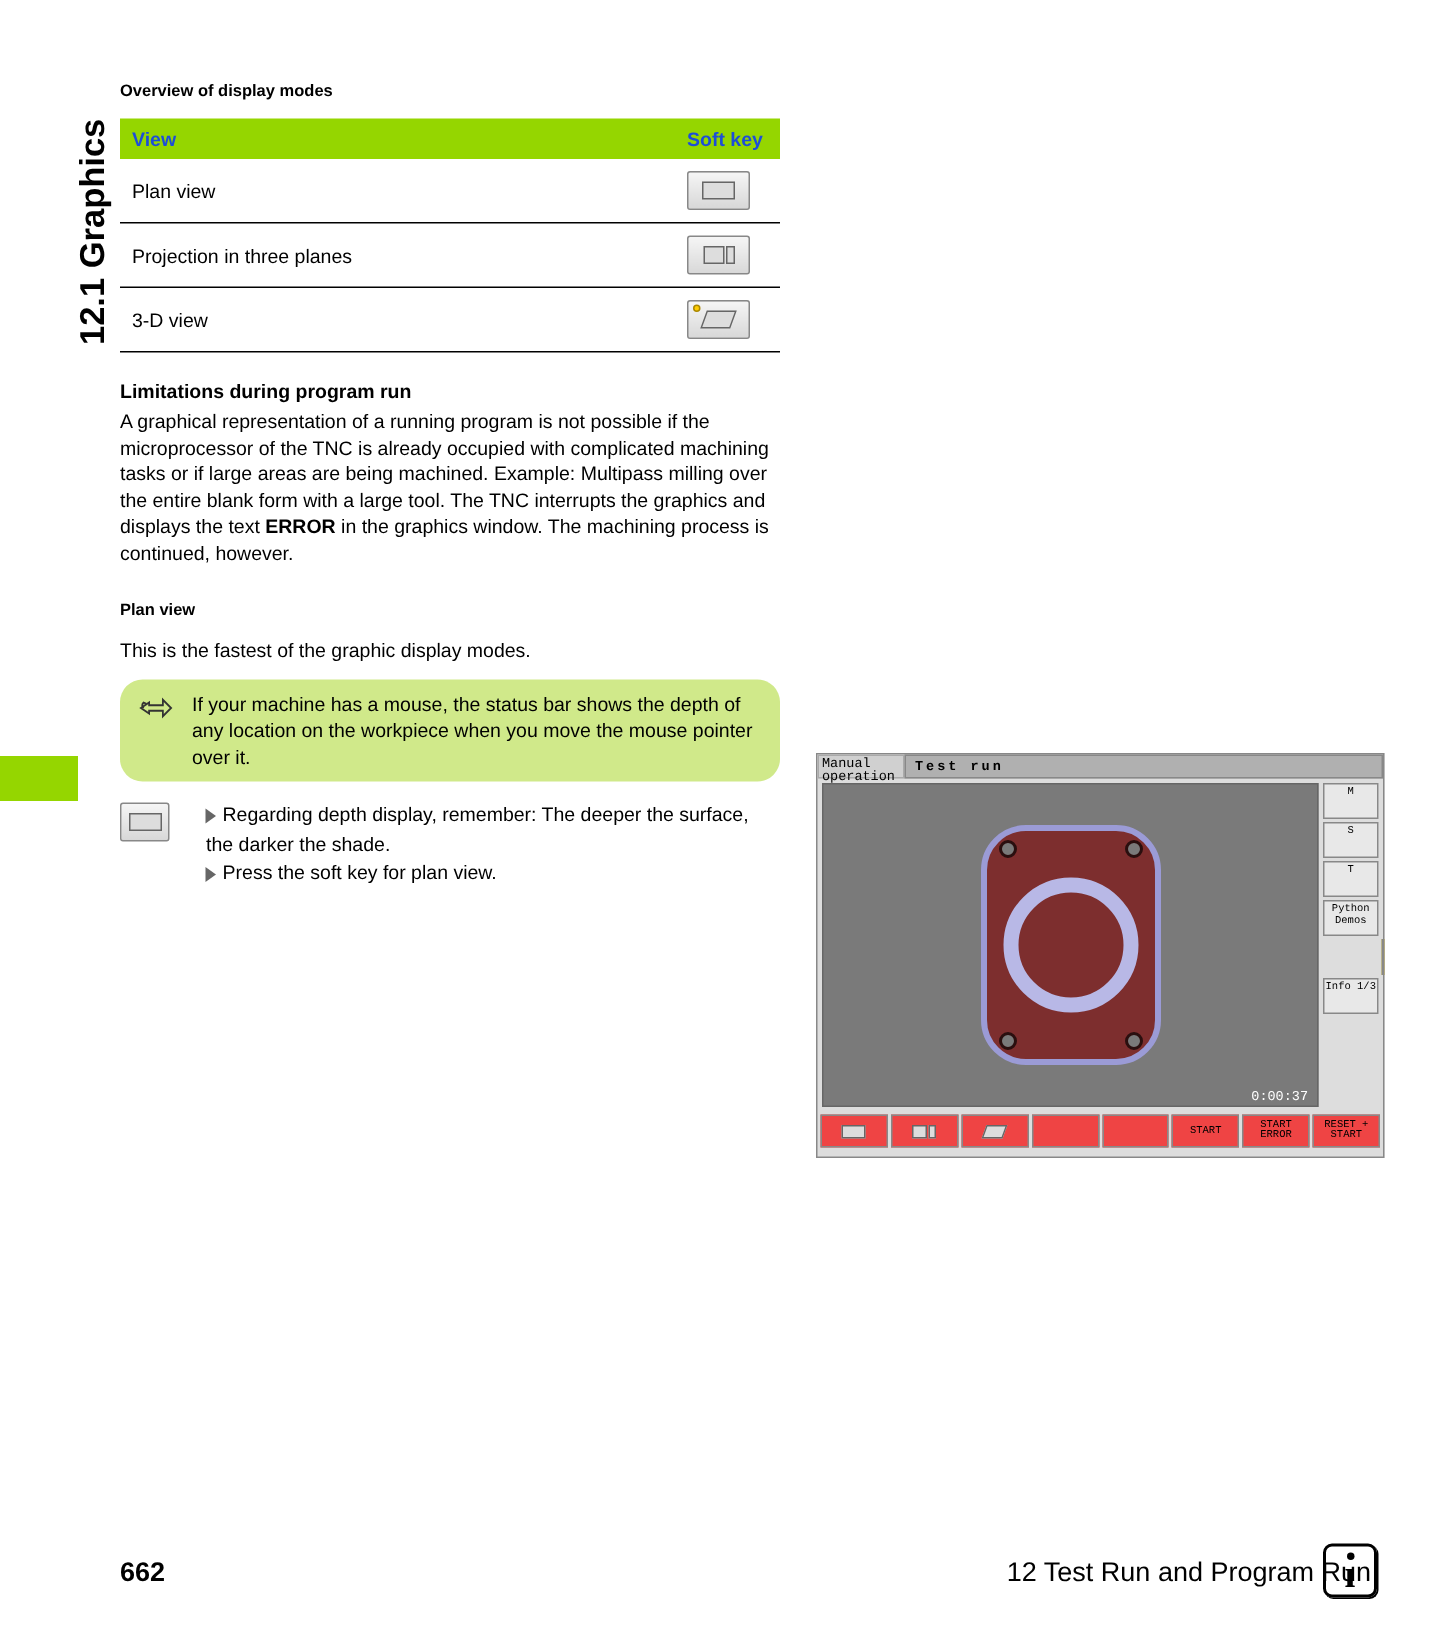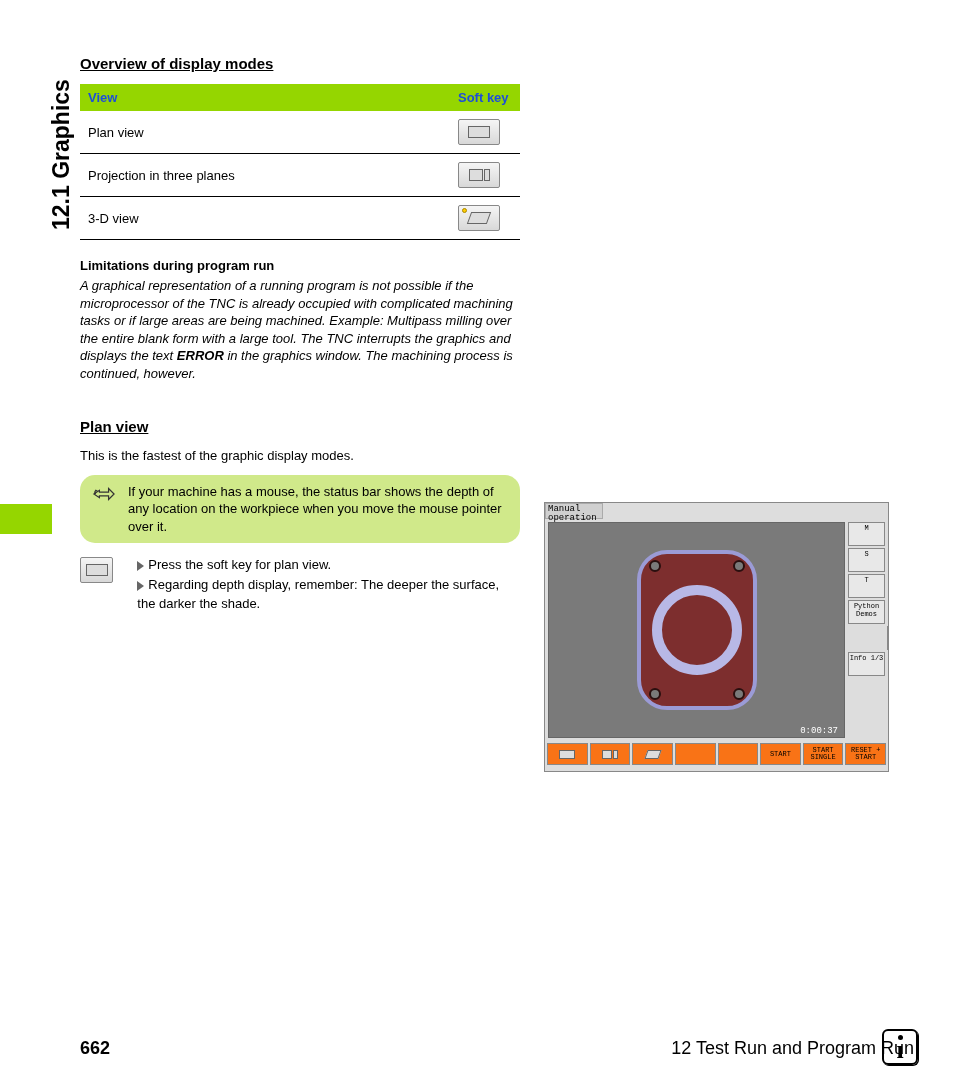--- a/index.html
+++ b/index.html
@@ -29,21 +29,21 @@
   }
   .green-tab {
     position: absolute;
     left: 0;
     top: 504px;
     width: 52px;
     height: 30px;
     background: #95d600;
   }
   .content { margin-left: 0; width: 440px; }
-  h2 { font-size: 15px; font-weight: bold; margin-bottom: 12px; text-decoration: underline; }
+  h2 { font-size: 11px; font-weight: bold; margin-bottom: 12px; }
   p { font-size: 13px; line-height: 1.35; margin-bottom: 10px; }
   table.views { width: 100%; border-collapse: collapse; margin-bottom: 18px; }
   table.views th {
     background: #95d600;
     color: #1d4ed8;
     text-align: left;
     padding: 6px 8px;
     font-weight: bold;
     font-size: 13px;
   }
@@ -62,56 +62,56 @@
     display: flex; align-items: center; justify-content: center;
     position: relative;
   }
   .sk-rect { width: 22px; height: 12px; background:#ddd; border:1px solid #666; }
   .sk-3p { display:flex; gap:1px; }
   .sk-3p .a{ width:14px;height:12px;background:#ddd;border:1px solid #666;}
   .sk-3p .b{ width:6px;height:12px;background:#ddd;border:1px solid #666;}
   .sk-3d { width:20px;height:12px;background:#ddd;border:1px solid #666;transform:skewX(-20deg);}
   .dot-y { position:absolute; top:2px; left:3px; width:5px; height:5px; background:#ffcc00; border-radius:50%; border:1px solid #aa8800;}
   .sub { font-weight:bold; font-size:13px; margin-bottom:4px; }
-  .limitations p { margin-bottom: 36px; font-style: italic; }
+  .limitations p { margin-bottom: 24px; }
   .em-err { font-weight:bold; }
   .tip-box {
     display:flex; background:#d0e98a; padding:8px 10px;
     margin: 6px 0 12px 0; gap:10px; align-items:flex-start;border-radius:15px;
   }
   .tip-icon {
     width:28px;height:22px;flex-shrink:0;
   }
   .tip-box p { margin:0; font-size:13px; line-height:1.35;}
   .step-row { display:flex; gap:24px; align-items:flex-start; margin-top:4px;}
   .step-sk { margin-top:2px; }
   .steps { font-size:13px; line-height:1.5; }
   .steps .arrow { display:inline-block; width:0;height:0;border-top:5px solid transparent;border-bottom:5px solid transparent;border-left:7px solid #666; margin-right:4px; vertical-align:middle;}
   .screenshot {
     position:absolute; top:502px; left:544px;
-    width:345px; height:270px;
+    width:379px; height:270px;
     border:1px solid #888; background:#ddd;
     font-family:"Courier New",monospace;
   }
   .ss-titlebar { display:flex; height:16px; font-size:9px; }
   .ss-mode { width:58px; background:#d0d0d0; border:1px solid #aaa; padding:1px 2px; line-height:1;}
   .ss-title { flex:1; background:#b0b0b0; border:1px solid #888; padding:2px 6px; font-weight:bold; letter-spacing:2px;}
   .ss-body { display:flex; height:222px; }
   .ss-canvas {
     flex:1; background:#7a7a7a; margin:3px; border:1px solid #666;
     display:flex; align-items:center; justify-content:center; position:relative;
   }
   .ss-time { position:absolute; bottom:1px; right:6px; font-size:9px; color:#fff;}
   .ss-side { width:40px; display:flex; flex-direction:column; gap:2px; padding:3px 3px 3px 0;}
   .ss-sbox { height:24px; background:#e8e8e8; border:1px solid #888; font-size:7px; text-align:center; padding-top:1px; overflow:hidden;}
   .ss-sbox.py { background:#e8e8e8;}
   .ss-sbox.diag { background:#fde047;margin-left:39px;}
   .ss-sbox.info { background:#e8e8e8;}
   .ss-bottom { display:flex; height:26px; gap:2px; padding:2px;}
-  .ss-bb { flex:1; background:#f97316; border:1px solid #888; font-size:7px; display:flex; align-items:center; justify-content:center; text-align:center; line-height:1;}
+  .ss-bb { flex:1; background:#ef4444; border:1px solid #888; font-size:7px; display:flex; align-items:center; justify-content:center; text-align:center; line-height:1;}
   .workpiece {
     width:120px;height:160px;position:relative;
   }
   .wp-body {
     width:100%;height:100%;
     background:#7d2e2e;
     border-radius:30px;
     border:4px solid #9b9bd6;
   }
   .wp-circle {
@@ -201,29 +201,30 @@
         <path d="M6 12 Q4 10 6 8 L8 9" fill="none" stroke="#333" stroke-width="1.3"></path>
       </svg>
       <p>If your machine has a mouse, the status bar shows the depth of any location on the workpiece when you move the mouse pointer over it.</p>
     </div>
 
     <div class="step-row">
       <div class="sk-btn step-sk">
           <div class="sk-rect"></div>
         </div>
       <div class="steps">
+        <div><span class="arrow"></span><span>Regarding depth display, remember: The deeper the surface, the darker the shade.</span></div>
         <div><span class="arrow"></span><span>Press the soft key for plan view.</span></div>
-        <div><span class="arrow"></span><span>Regarding depth display, remember: The deeper the surface, the darker the shade.</span></div>
       </div>
     </div>
   </div>
 
   <div class="screenshot">
     <div class="ss-titlebar">
       <div class="ss-mode">Manual operation</div>
+      <div class="ss-title">Test run</div>
     </div>
     <div class="ss-body">
       <div class="ss-canvas">
         <div class="workpiece">
           <div class="wp-body"></div>
           <div class="wp-circle"></div>
           <div class="wp-hole" style="top:10px;left:12px;"></div>
           <div class="wp-hole" style="top:10px;right:12px;"></div>
           <div class="wp-hole" style="bottom:10px;left:12px;"></div>
           <div class="wp-hole" style="bottom:10px;right:12px;"></div>
@@ -248,21 +249,21 @@
             <div class="a" style="width:10px;height:9px;"></div>
             <div class="b" style="width:5px;height:9px;"></div>
           </div>
         </div>
       <div class="ss-bb">
           <div class="sk-3d" style="width:14px;height:9px;"></div>
         </div>
       <div class="ss-bb"></div>
       <div class="ss-bb"></div>
       <div class="ss-bb">START</div>
-      <div class="ss-bb">START SINGLE</div>
+      <div class="ss-bb">START ERROR</div>
       <div class="ss-bb">RESET + START</div>
     </div>
   </div>
 
   <div class="footer">
     <span class="pnum">662</span>
     <span>12 Test Run and Program Run</span>
   </div>
 
   <div class="info-badge">

